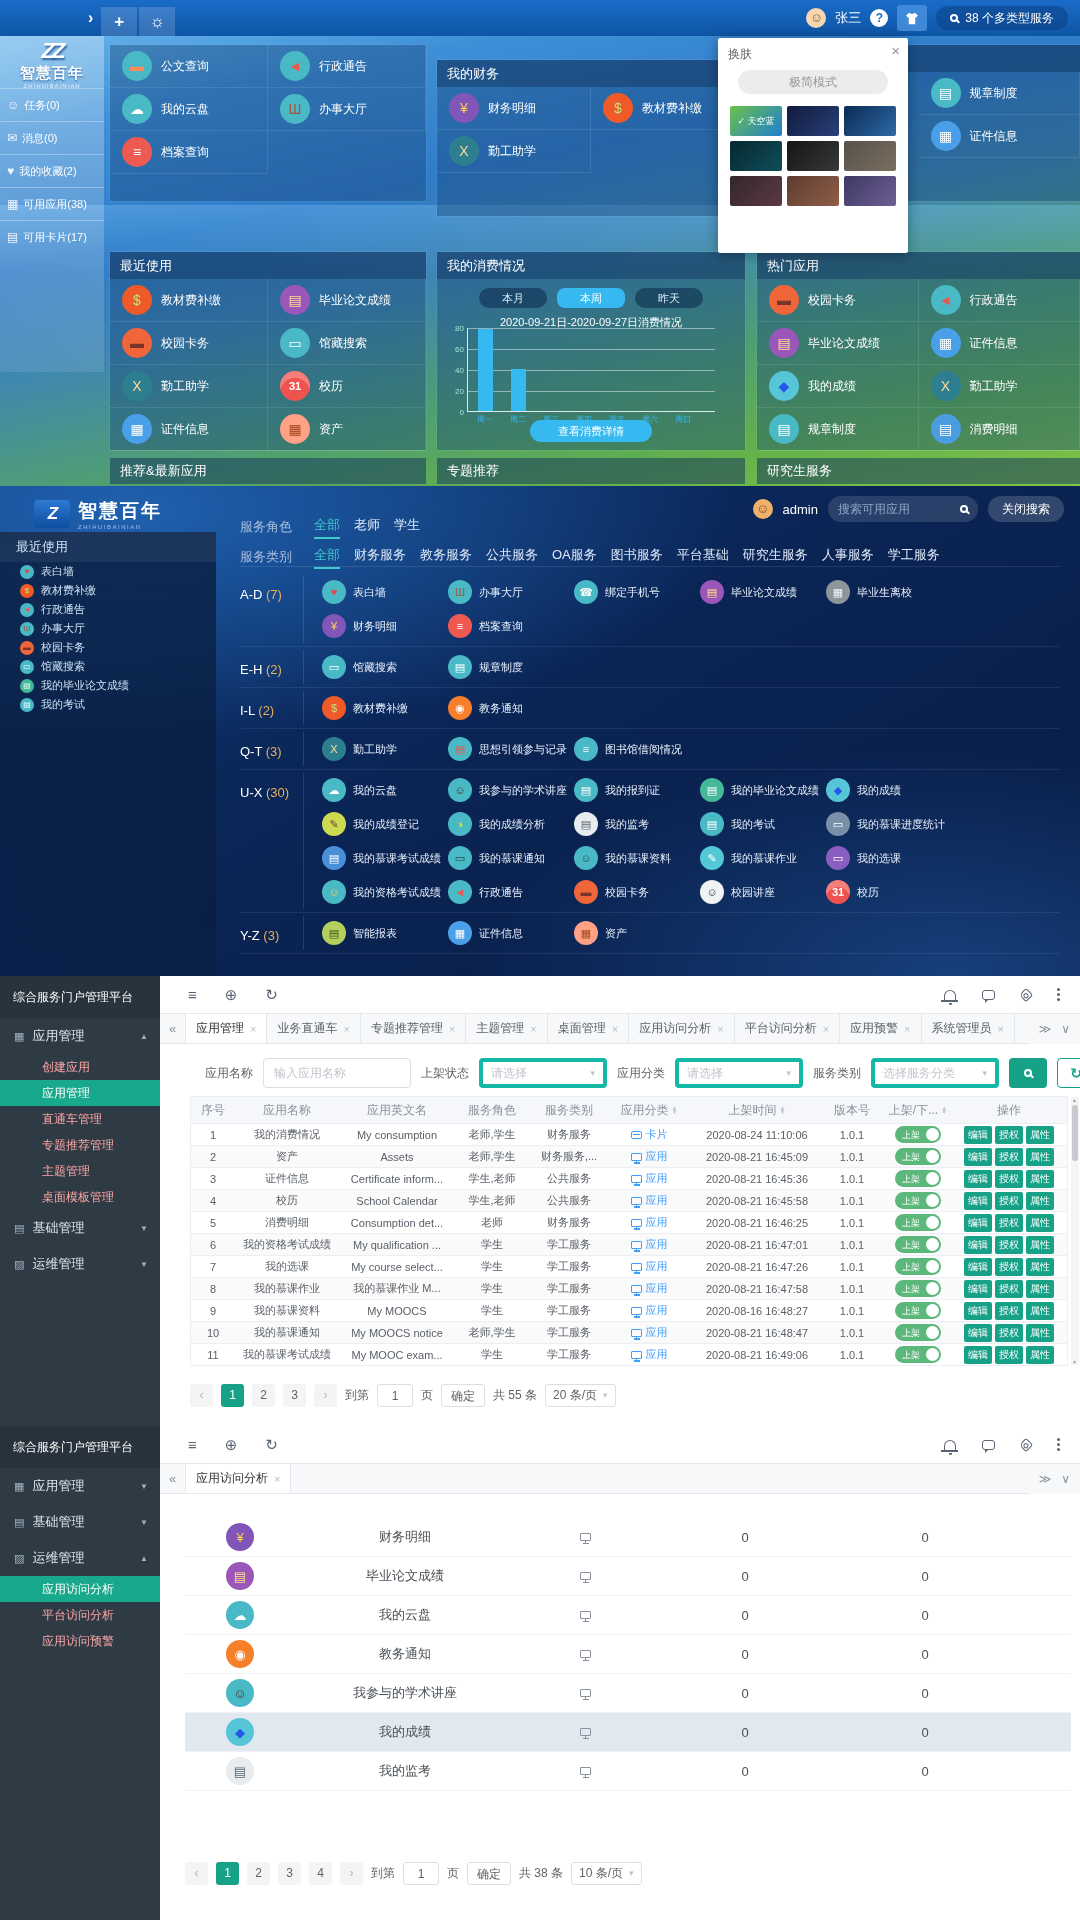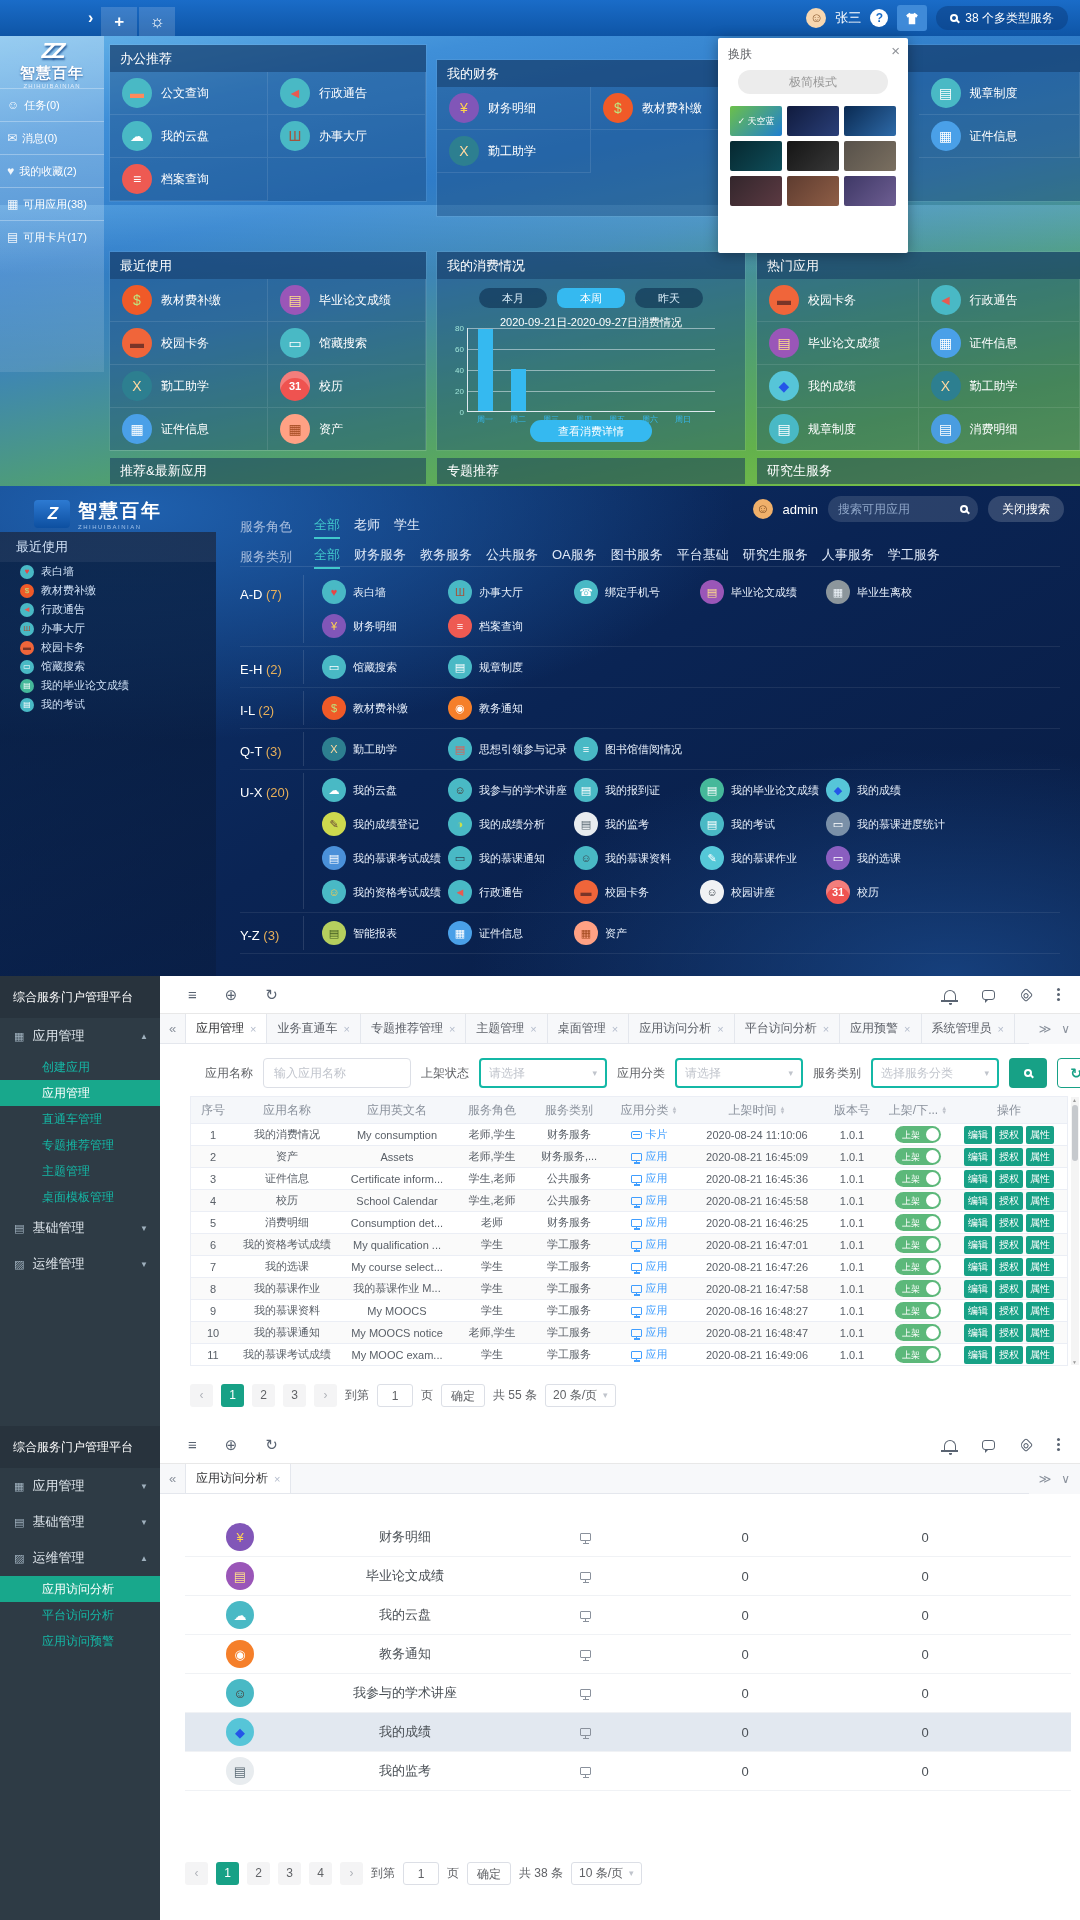--- a/index.html
+++ b/index.html
@@ -130,21 +130,21 @@
   .gapp .ic { width:24px; height:24px; font-size:11px; }
 
   
   .admin-side { position:absolute; left:0; top:0; width:160px; height:100%; background:#2e3b45; }
   .admin-title { height:42px; line-height:42px; padding-left:13px; color:#fff; font-size:12px;
         background:#28333d; white-space:nowrap; }
   .m-item { height:36px; display:flex; align-items:center; color:#dfe6ec; font-size:13px;
         padding:0 12px 0 14px; cursor:pointer; }
   .m-item .mi { font-size:11px; margin-right:8px; color:#9fb0bd; }
   .m-item .caret { margin-left:auto; font-size:8px; color:#9fb0bd; }
-  .m-sub { height:26px; line-height:26px; padding-left:42px; color:#14b8a6; font-size:12px; cursor:pointer; }
+  .m-sub { height:26px; line-height:26px; padding-left:42px; color:#fca5a5; font-size:12px; cursor:pointer; }
   .m-sub.on { background:#18a88c; color:#fff; }
   .toolbar { position:absolute; left:160px; right:0; top:0; height:38px; background:#fff;
         border-bottom:1px solid #e8e8e8; display:flex; align-items:center; }
   .tb-ic { color:#5a6472; font-size:15px; margin-left:28px; cursor:pointer; }
   .tb-right { position:absolute; right:20px; display:flex; align-items:center; gap:26px; }
   .i-bell { width:12px; height:10px; border:1.5px solid #5a6472; border-bottom:none;
         border-radius:6px 6px 0 0; position:relative; cursor:pointer; }
   .i-bell::after { content:""; position:absolute; left:-4px; bottom:-2px; width:17px; height:1.5px; background:#5a6472; }
   .i-bell::before { content:""; position:absolute; left:3.5px; bottom:-5px; width:3px; height:2px; border-radius:0 0 2px 2px; background:#5a6472; }
   .i-chat { width:13px; height:10px; border:1.5px solid #5a6472; border-radius:3px; position:relative; cursor:pointer; }
@@ -166,21 +166,21 @@
   .a-tab .x { color:#b4bccc; font-size:11px; }
   .tab-ctl { position:absolute; right:0; top:38px; height:30px; display:flex; align-items:center;
         gap:10px; padding:0 10px; background:#f7f8fa; color:#8a919c; font-size:12px; }
 
   
   .s3 { position:absolute; left:0; top:976px; width:1080px; height:450px; background:#fff; }
   .s3-filters { position:absolute; left:205px; top:82px; display:flex; align-items:center; gap:10px; }
   .fl { font-size:12px; color:#606266; white-space:nowrap; }
   .finput { width:148px; height:30px; border:1px solid #dcdfe6; border-radius:4px; display:flex;
         align-items:center; padding:0 10px; font-size:12px; color:#c0c4cc; background:#fff; }
-  .fselect { width:128px; height:30px; border:2px solid #14b8a6; border-radius:4px; display:flex;
+  .fselect { width:128px; height:30px; border:4px solid #14b8a6; border-radius:4px; display:flex;
         align-items:center; padding:0 8px; font-size:12px; color:#c0c4cc; background:#fff; cursor:pointer; }
   .fselect .car { margin-left:auto; color:#c0c4cc; font-size:9px; }
   .fbtn { width:38px; height:30px; border-radius:4px; display:flex; align-items:center;
         justify-content:center; cursor:pointer; }
   .fbtn.search { background:#17a186; }
   .fbtn.search .mag { border-color:#fff; } .fbtn.search .mag::after { background:#fff; }
   .fbtn.refresh { background:#fff; border:1px solid #17a186; color:#17a186; font-size:14px; font-weight:bold; }
   .s3-table { position:absolute; left:190px; top:120px; width:878px; border:1px solid #ebeef5; }
   .t-head { display:flex; background:#f5f7fa; height:26px; }
   .t-head .th { font-size:12px; color:#8a919c; display:flex; align-items:center; justify-content:center; gap:3px; }
@@ -283,21 +283,20 @@
             <span>可用应用(38)</span>
           </div>
           <div class="s1-side-item">
             <span class="g">▤</span>
             <span>可用卡片(17)</span>
           </div>
         </div>
     </div>
 
     <div class="card" style="left:110px;top:45px;width:316px;height:156px">
-      <div class="card-h">办公推荐</div>
       <div class="card-grid" id="office-items">
           <div class="app">
             <span class="ic" style="background: rgb(73, 185, 197); color: rgb(255, 138, 92);">▬</span>
             <span>公文查询</span>
           </div>
           <div class="app">
             <span class="ic" style="background: rgb(73, 185, 197); color: rgb(232, 90, 80);">◄</span>
             <span>行政通告</span>
           </div>
           <div class="app">
@@ -632,21 +631,21 @@
               <span class="ic" style="background: rgb(73, 185, 197); color: rgb(232, 90, 80);">▤</span>
               <span>思想引领参与记录</span>
             </div>
             <div class="gapp">
               <span class="ic" style="background: rgb(73, 185, 197); color: rgb(255, 255, 255);">≡</span>
               <span>图书馆借阅情况</span>
             </div>
           </div>
         </div>
         <div class="grp">
-          <div class="grp-label"><b>U-X </b><span class="cnt">(20)</span></div>
+          <div class="grp-label"><b>U-X </b><span class="cnt">(30)</span></div>
           <div class="grp-apps">
             <div class="gapp">
               <span class="ic" style="background: rgb(73, 185, 197); color: rgb(255, 255, 255);">☁</span>
               <span>我的云盘</span>
             </div>
             <div class="gapp">
               <span class="ic" style="background: rgb(73, 185, 197); color: rgb(74, 47, 40);">☺</span>
               <span>我参与的学术讲座</span>
             </div>
             <div class="gapp">

